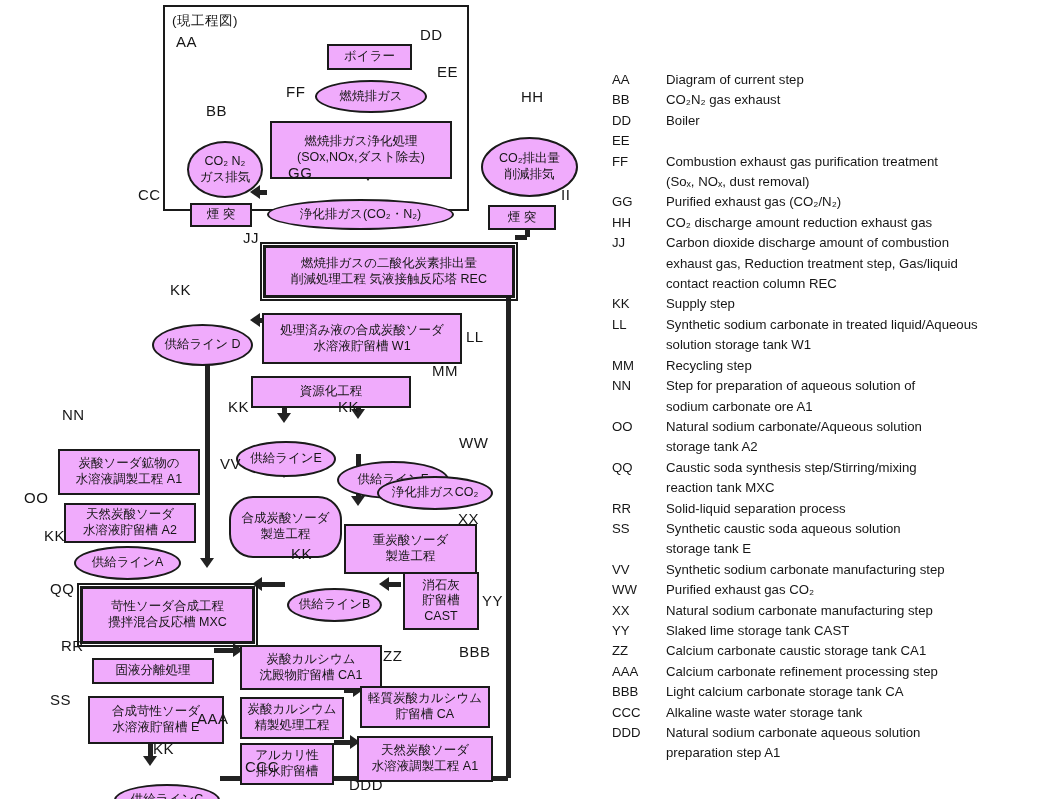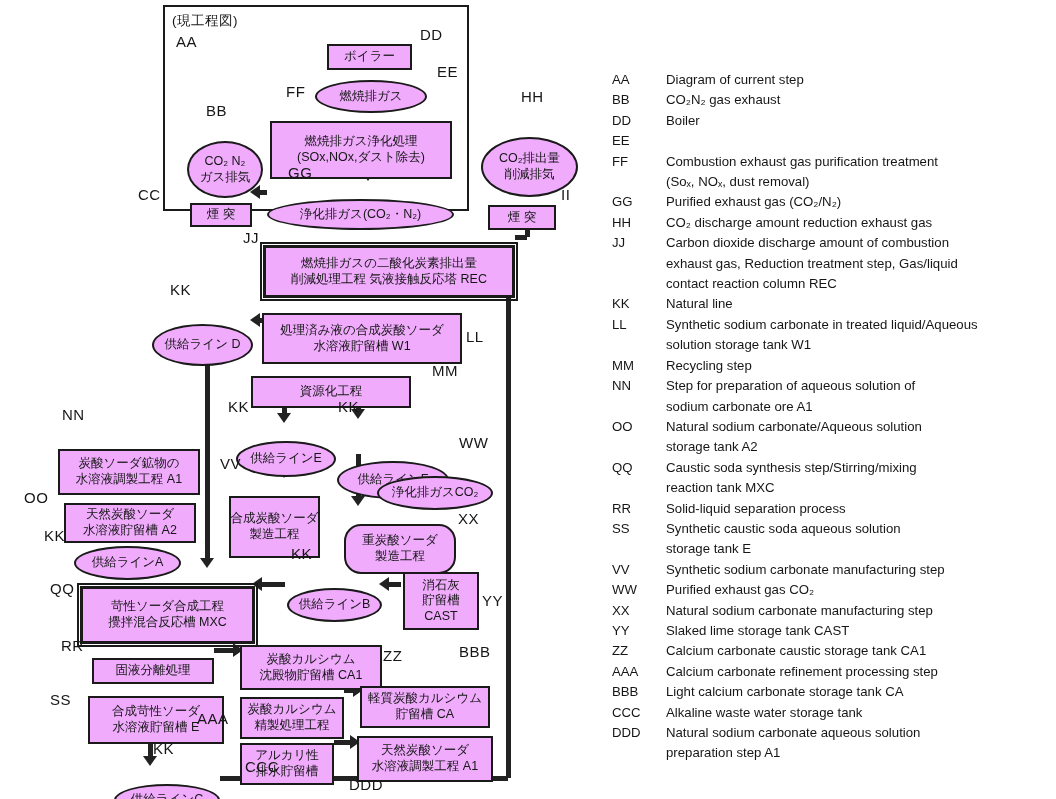--- a/index.html
+++ b/index.html
@@ -137,28 +137,28 @@
       </div>
       <div class="node box" style="left: 251px; top: 355px; width: 160px; height: 32px;">
         <div class="nline">資源化工程</div>
       </div>
       <div class="node ellipse" style="left: 236px; top: 420px; width: 100px; height: 36px;">
         <div class="nline">供給ラインE</div>
       </div>
       <div class="node ellipse" style="left: 337px; top: 440px; width: 112px; height: 38px;">
         <div class="nline">供給ラインF</div>
       </div>
-      <div class="node box" style="left: 229px; top: 475px; width: 91px; height: 62px;">
+      <div class="node box" style="left: 229px; top: 475px; width: 113px; height: 62px; border-radius: 24px;">
         <div class="nline">合成炭酸ソーダ</div>
         <div class="nline">製造工程</div>
       </div>
       <div class="node ellipse" style="left: 377px; top: 455px; width: 116px; height: 34px;">
         <div class="nline">浄化排ガスCO₂</div>
       </div>
-      <div class="node box" style="left: 344px; top: 503px; width: 112px; height: 50px; border-radius: 17px;">
+      <div class="node box" style="left: 344px; top: 503px; width: 133px; height: 50px;">
         <div class="nline">重炭酸ソーダ</div>
         <div class="nline">製造工程</div>
       </div>
       <div class="node box" style="left: 58px; top: 428px; width: 142px; height: 46px;">
         <div class="nline">炭酸ソーダ鉱物の</div>
         <div class="nline">水溶液調製工程 A1</div>
       </div>
       <div class="node box" style="left: 64px; top: 482px; width: 132px; height: 40px;">
         <div class="nline">天然炭酸ソーダ</div>
         <div class="nline">水溶液貯留槽 A2</div>
@@ -281,21 +281,21 @@
       <div class="lrow">
         <span class="lkey"></span>
         <span class="ltext">exhaust gas, Reduction treatment step, Gas/liquid</span>
       </div>
       <div class="lrow">
         <span class="lkey"></span>
         <span class="ltext">contact reaction column REC</span>
       </div>
       <div class="lrow">
         <span class="lkey">KK</span>
-        <span class="ltext">Natural line</span>
+        <span class="ltext">Supply step</span>
       </div>
       <div class="lrow">
         <span class="lkey">LL</span>
         <span class="ltext">Synthetic sodium carbonate in treated liquid/Aqueous</span>
       </div>
       <div class="lrow">
         <span class="lkey"></span>
         <span class="ltext">solution storage tank W1</span>
       </div>
       <div class="lrow">

